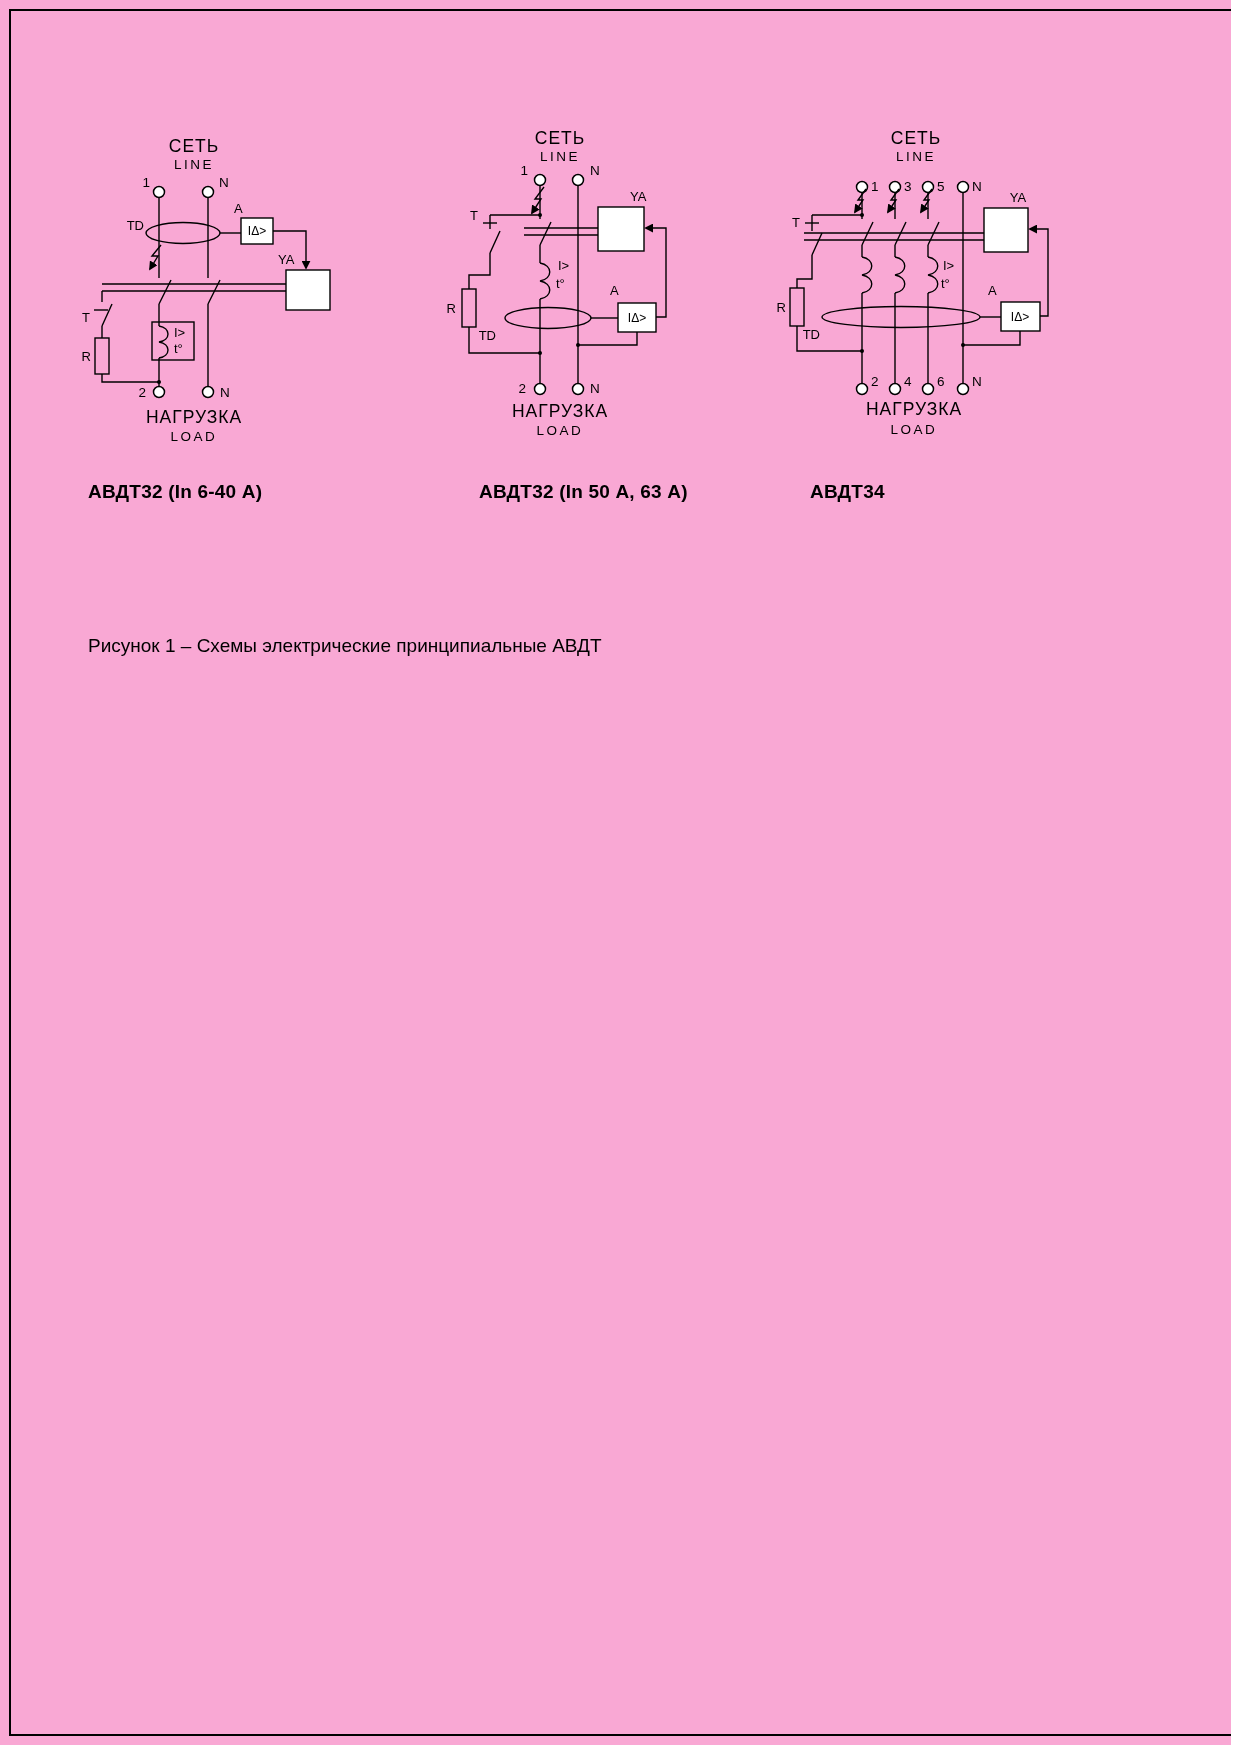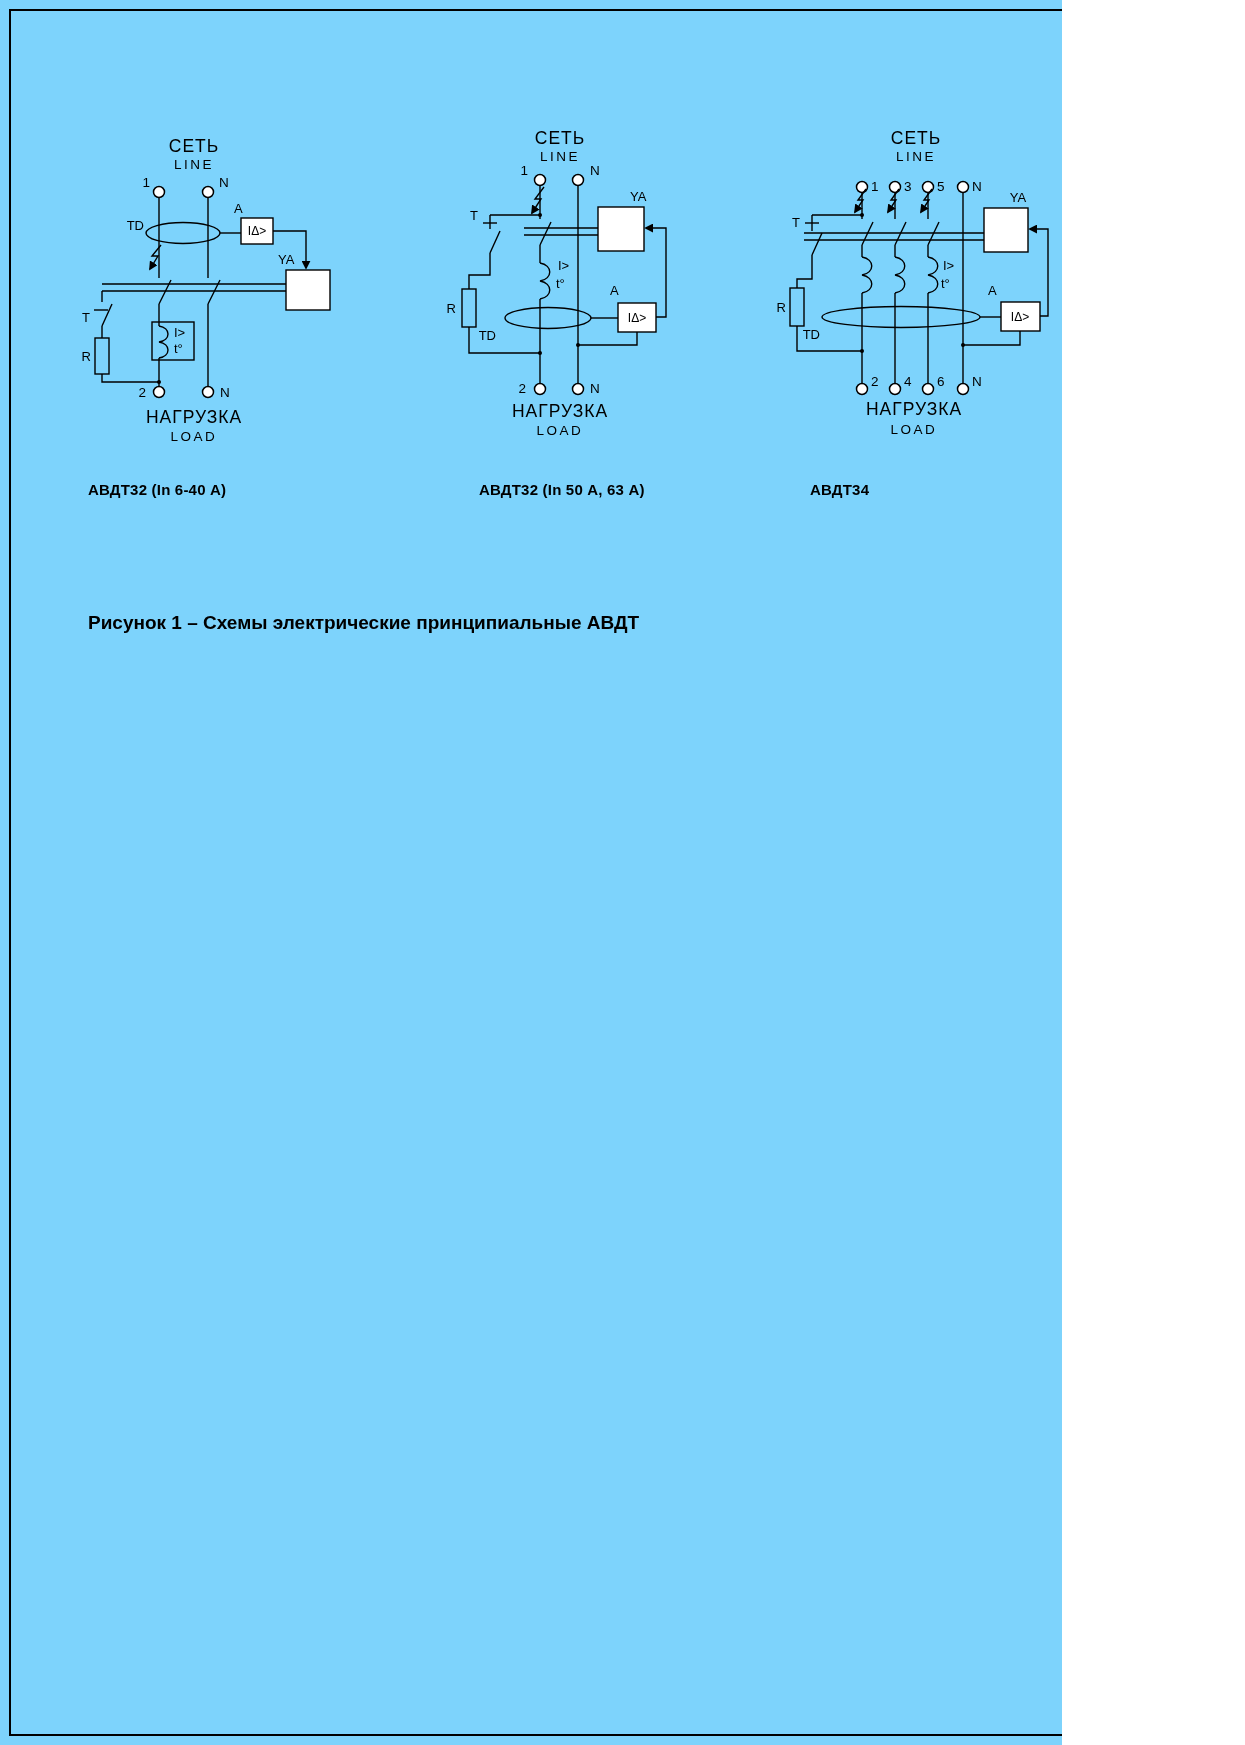--- a/index.html
+++ b/index.html
@@ -1,45 +1,46 @@
 <!DOCTYPE html>
 <html><head>
 <meta charset="utf-8">
 <style>
   * { box-sizing: border-box; }
   html, body { margin: 0; padding: 0; background: #ffffff; }
   .page {
     position: relative;
-    width: 1062px;
+    width: 1231px;
     height: 1745px;
-    background: #7dd3fc;
+    background: #f9a8d4;
     font-family: "Liberation Sans", sans-serif;
     overflow: hidden;
   }
   .frame {
     position: absolute;
     left: 9px; top: 9px;
     width: 1227px; height: 1727px;
     border: 2px solid #000;
   }
   .fig { position: absolute; }
   .fig-title {
     position: absolute;
-    font-size: 15px;
+    font-size: 19px;
     font-weight: bold;
     color: #000;
     letter-spacing: 0.2px;
     white-space: nowrap;
   }
   .caption {
     position: absolute;
     font-size: 19px;
-    font-weight: bold;
+    font-weight: normal;
     color: #000;
     white-space: nowrap;
+    margin-top: 23px;
   }
   svg text { fill: #000; font-family: "Liberation Sans", sans-serif; }
   .hdr { font-size: 17.5px; letter-spacing: 1px; }
   .sub { font-size: 13.5px; letter-spacing: 2.5px; }
   .lb  { font-size: 13px; }
   .tm  { font-size: 13.5px; }
   .sm  { font-size: 12px; }
   .mid { text-anchor: middle; }
   .end { text-anchor: end; }
   .w   { stroke: #000; stroke-width: 1.4; fill: none; }

